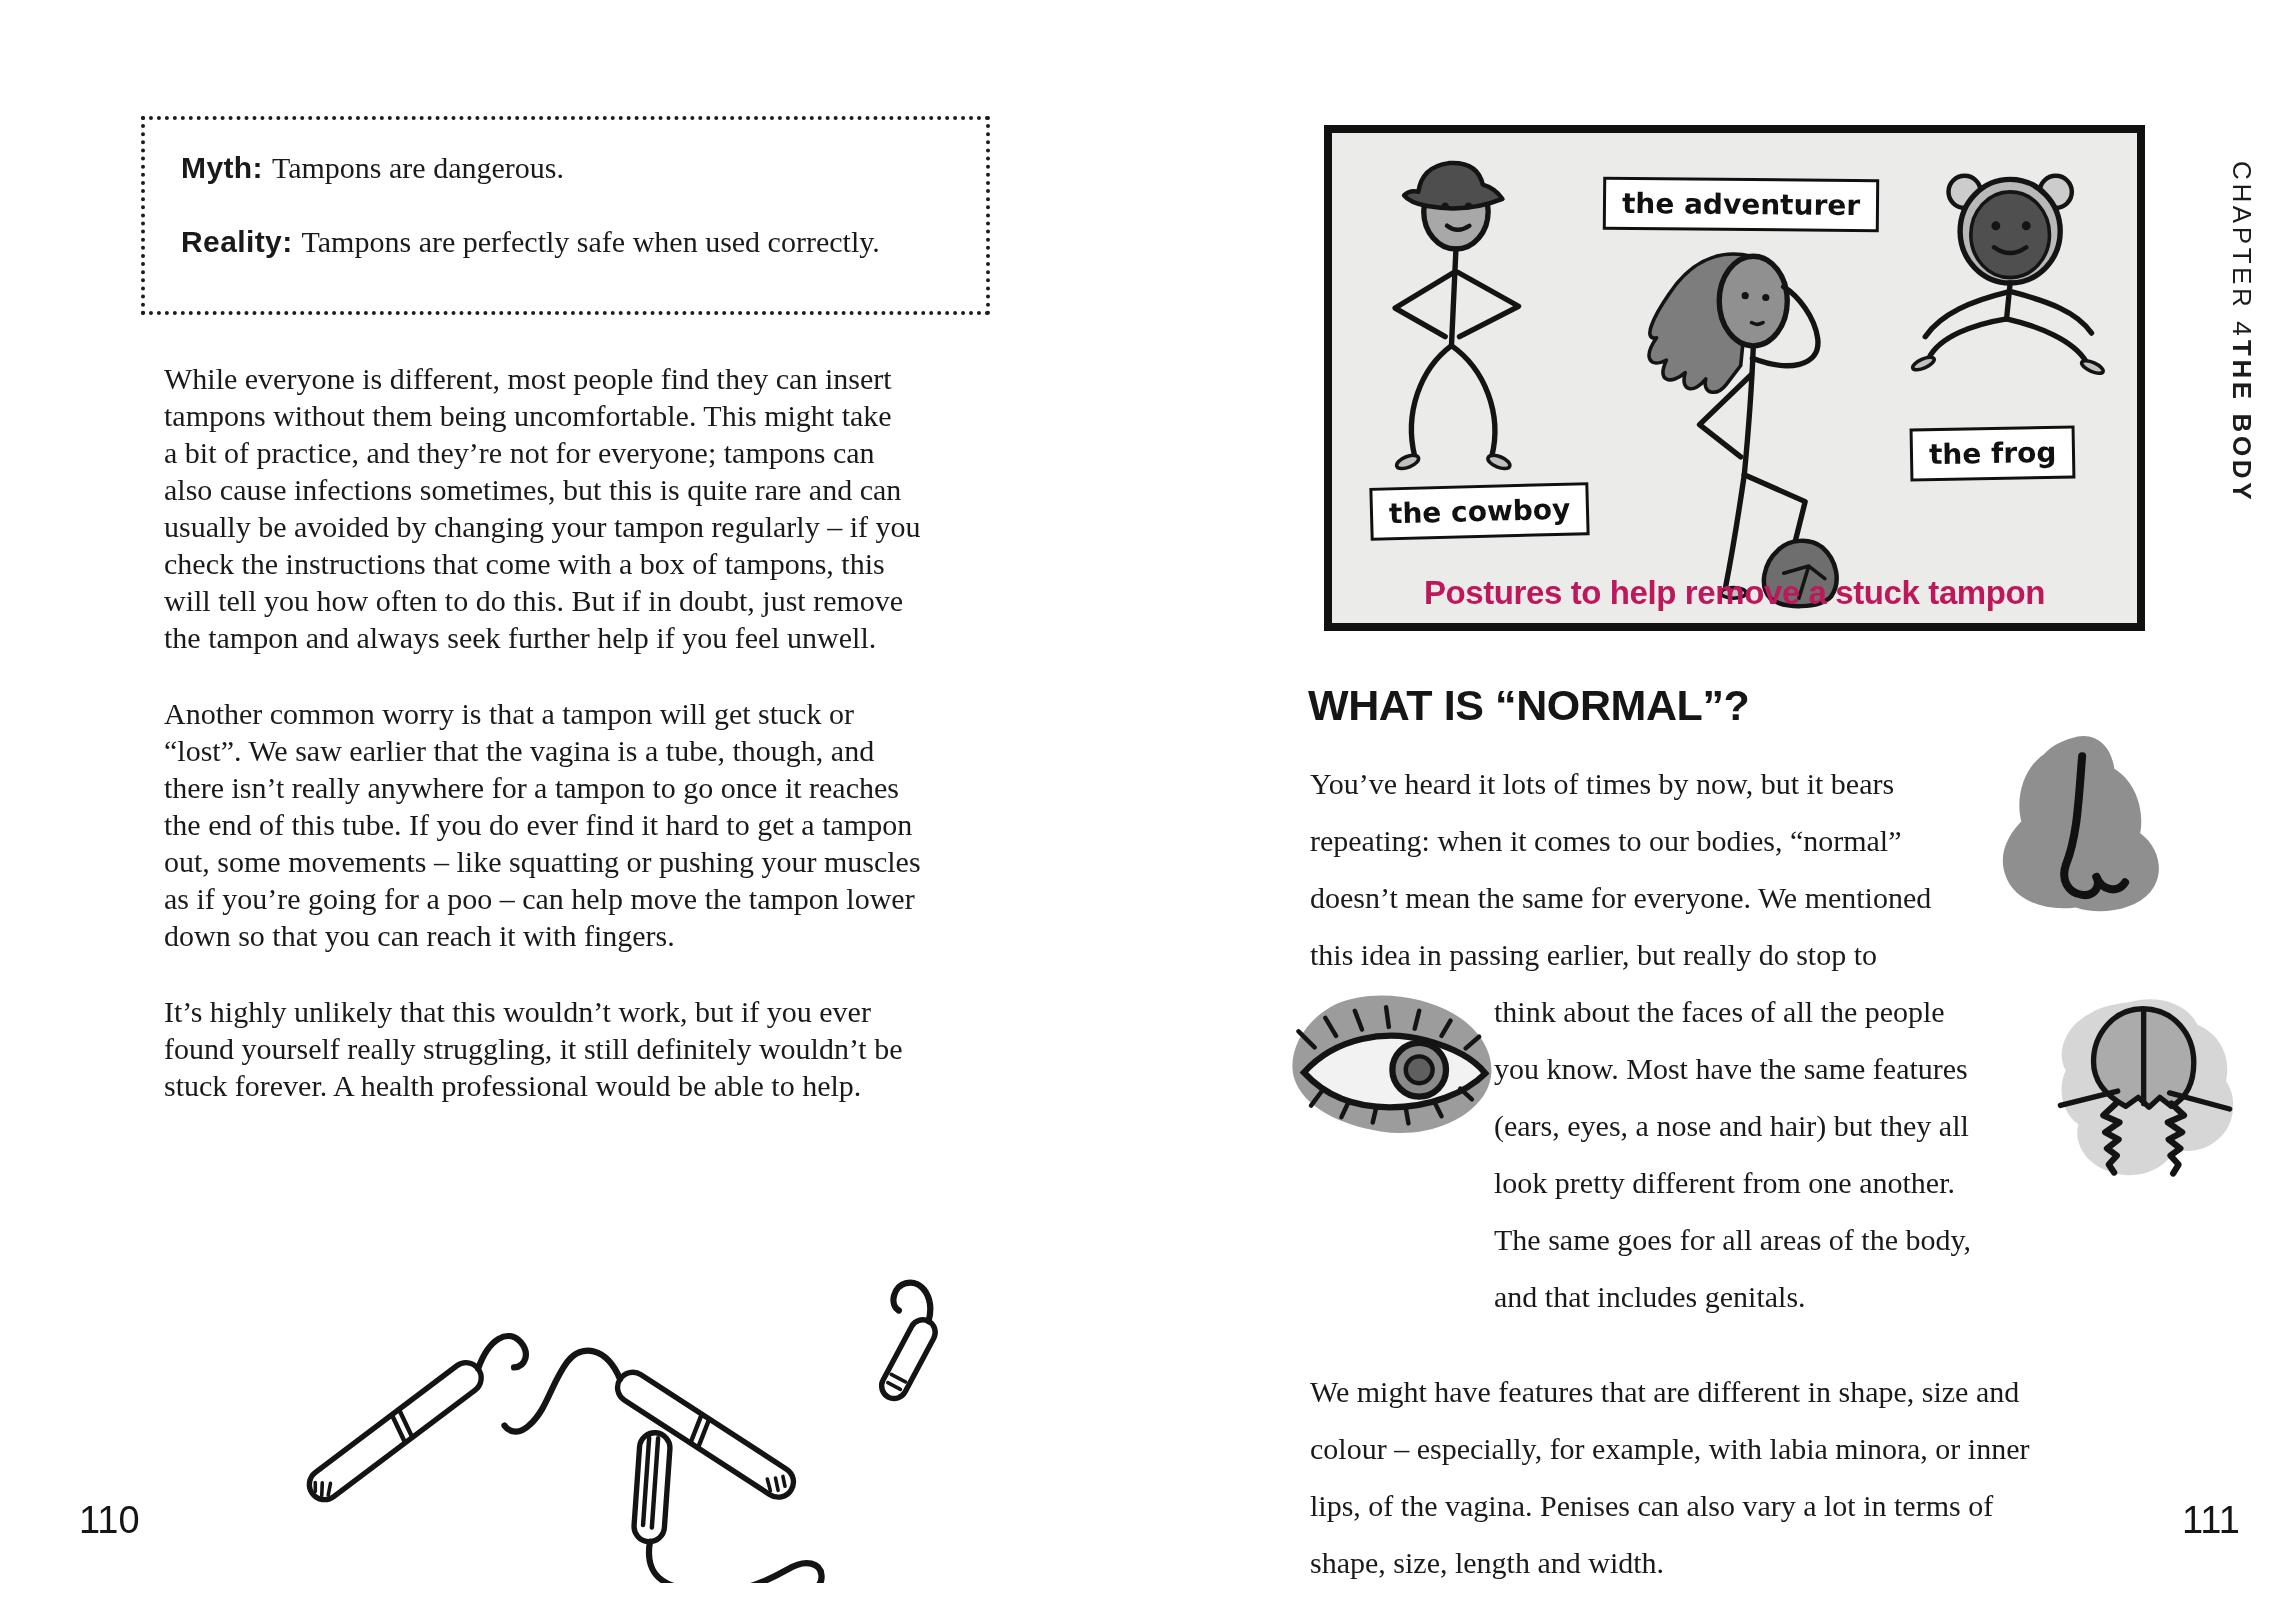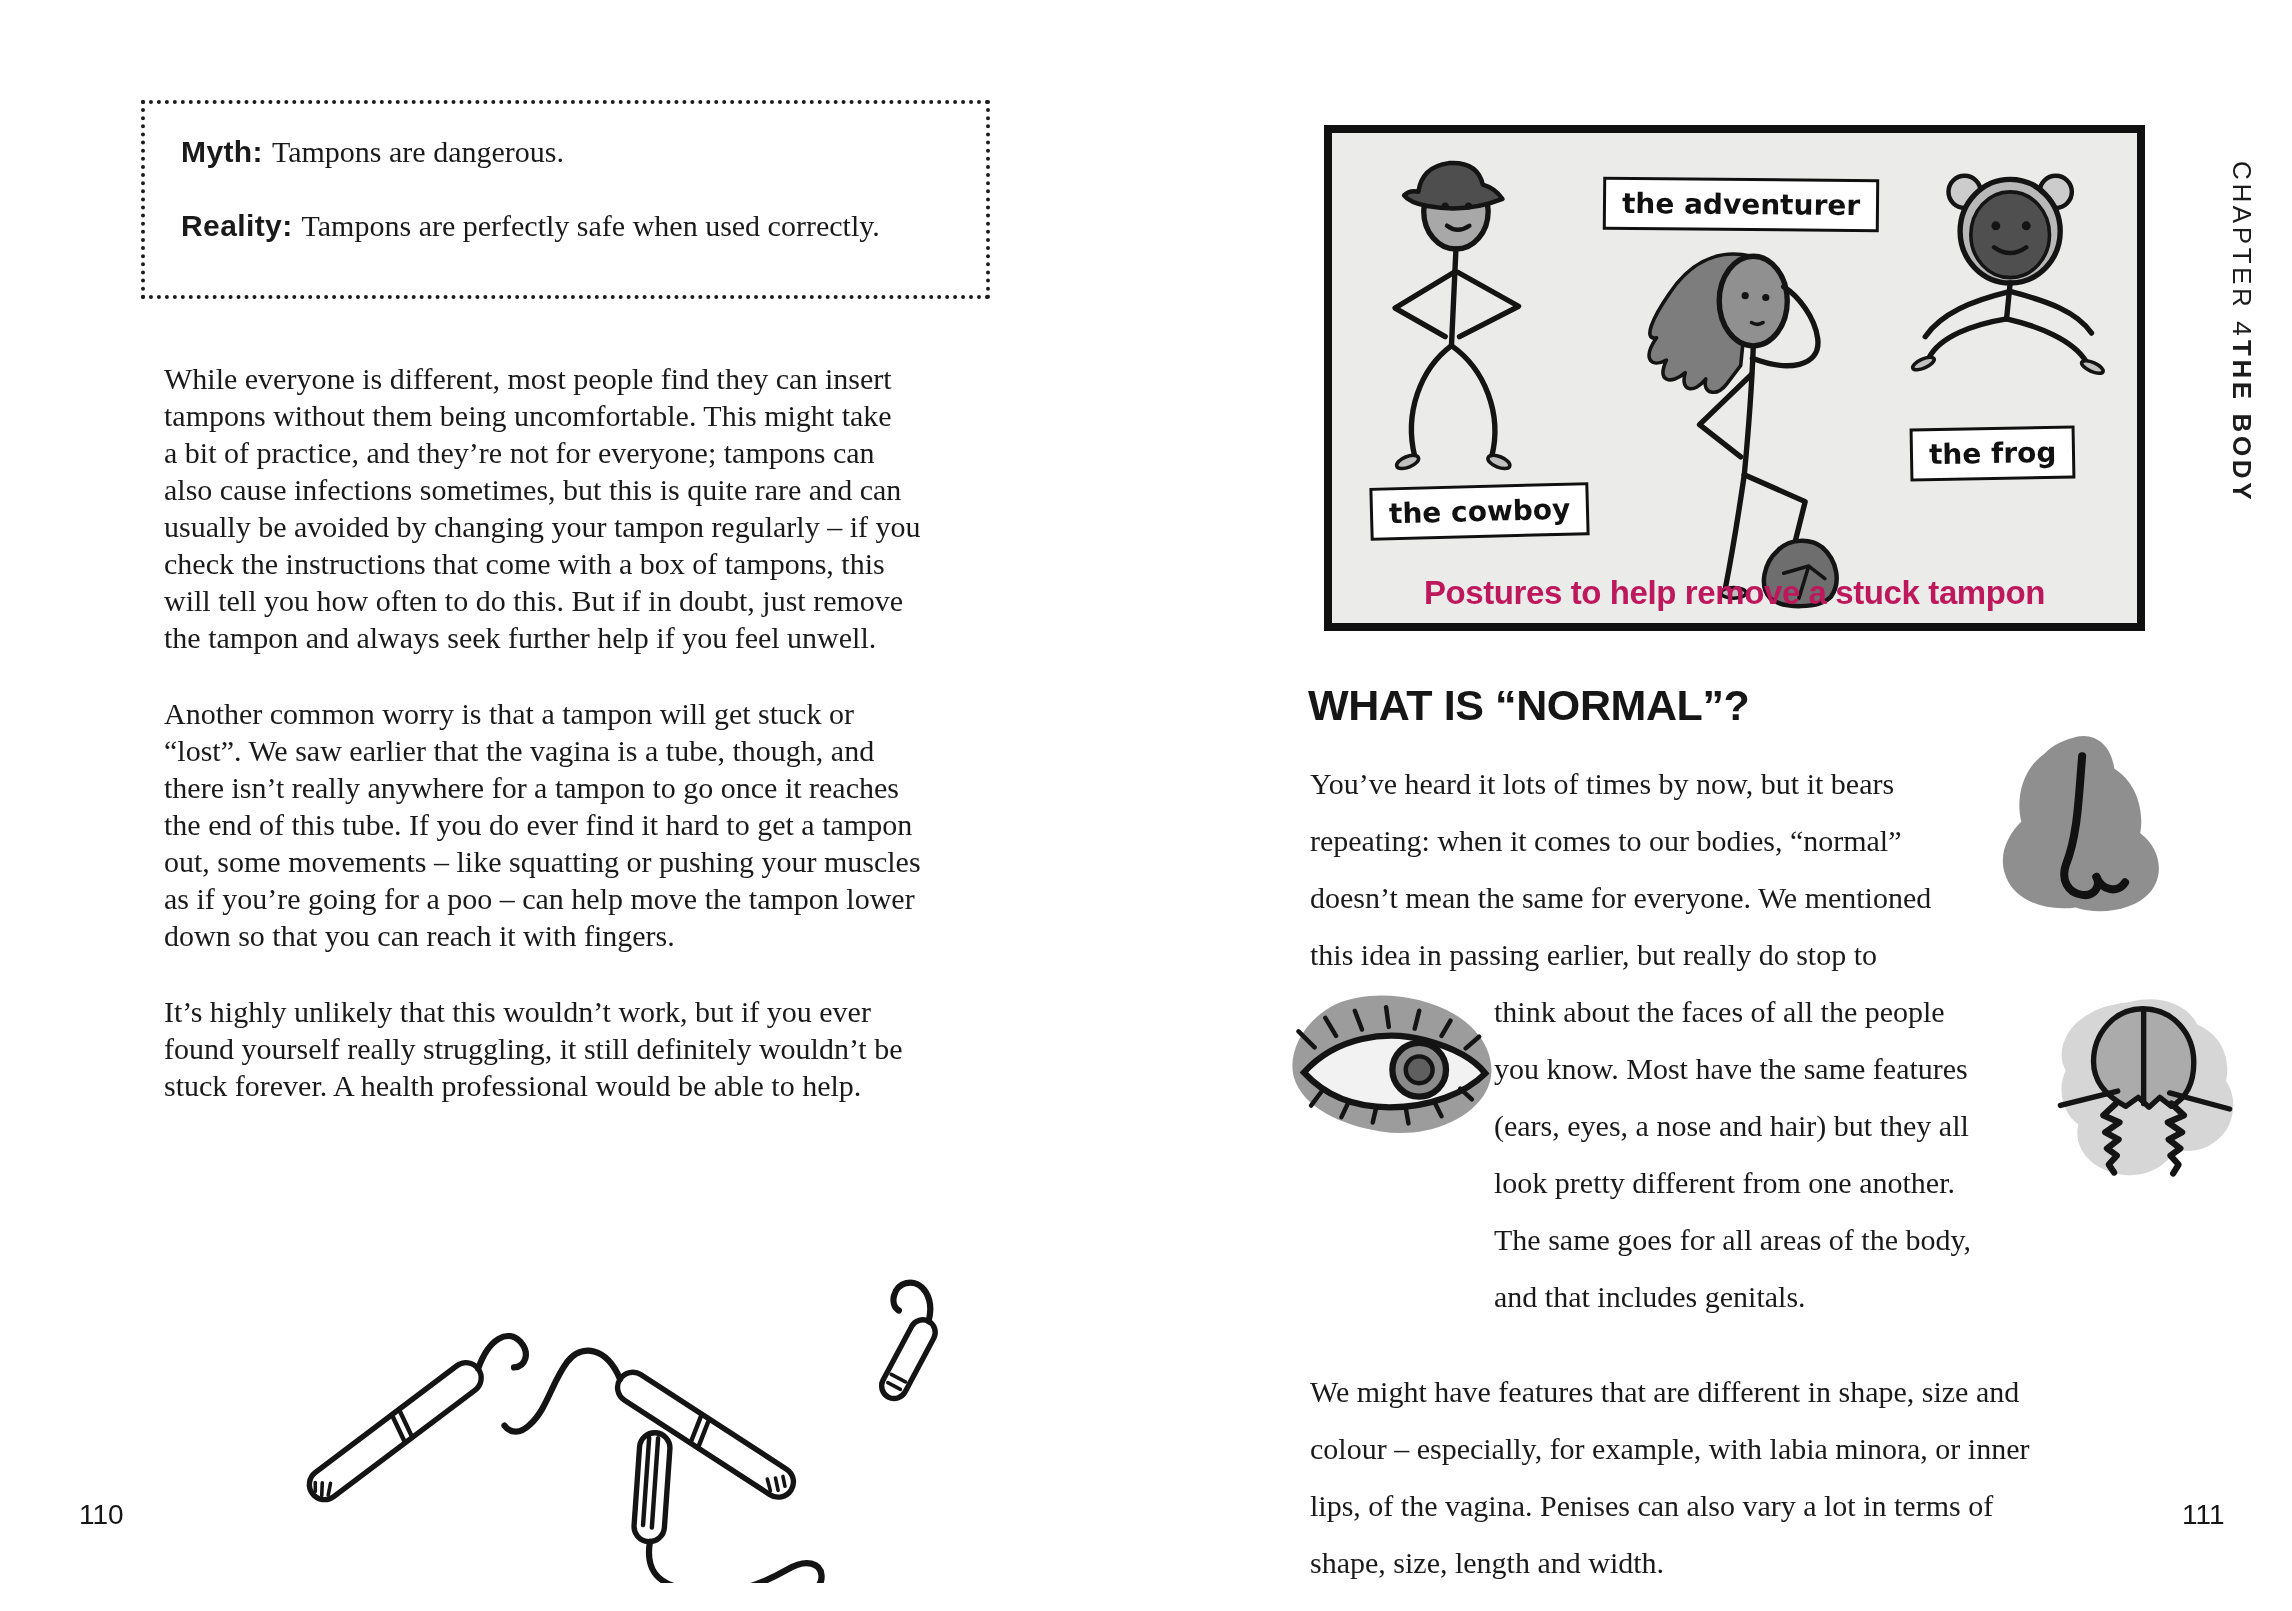--- a/index.html
+++ b/index.html
@@ -4,39 +4,39 @@
 <style>
   html,body { margin:0; padding:0; background:#ffffff; }
   #stage {
     position:relative; width:2293px; height:1611px;
     background:#ffffff; overflow:hidden;
     font-family:"Liberation Serif", serif; color:#1a1a1a;
   }
 
   
   .myth-box {
-    position:absolute; left:141px; top:100px; width:849px; height:199px;
+    position:absolute; left:141px; top:116px; width:849px; height:199px;
     border:4.5px dotted #1c1c1c; box-sizing:border-box; padding:29px 36px;
   }
   .myth-line { font-size:30px; line-height:38px; margin:0 0 36px 0; white-space:nowrap; }
   .myth-line:last-child { margin-bottom:0; }
   .myth-label {
     font-family:"Liberation Sans", sans-serif; font-weight:bold; letter-spacing:0.4px;
     margin-right:9px;
   }
 
   .body-col-left { position:absolute; left:164px; top:360px; width:878px; }
   .para {
     font-size:30px; line-height:37px; margin:0 0 39px 0;
     white-space:pre-line;
   }
 
   .pagenum {
     position:absolute; font-family:"Liberation Sans", sans-serif;
-    font-size:28px; color:#151515;
+    font-size:38px; color:#151515;
   }
   #pn-left  { left:79px;   top:1499px; }
   #pn-right { left:2182px; top:1499px; }
 
   .illus { position:absolute; }
 
   
   .figure-box {
     position:absolute; left:1324px; top:125px; width:821px; height:506px;
     background:#ebebe9; border:8px solid #101010; box-sizing:border-box;

